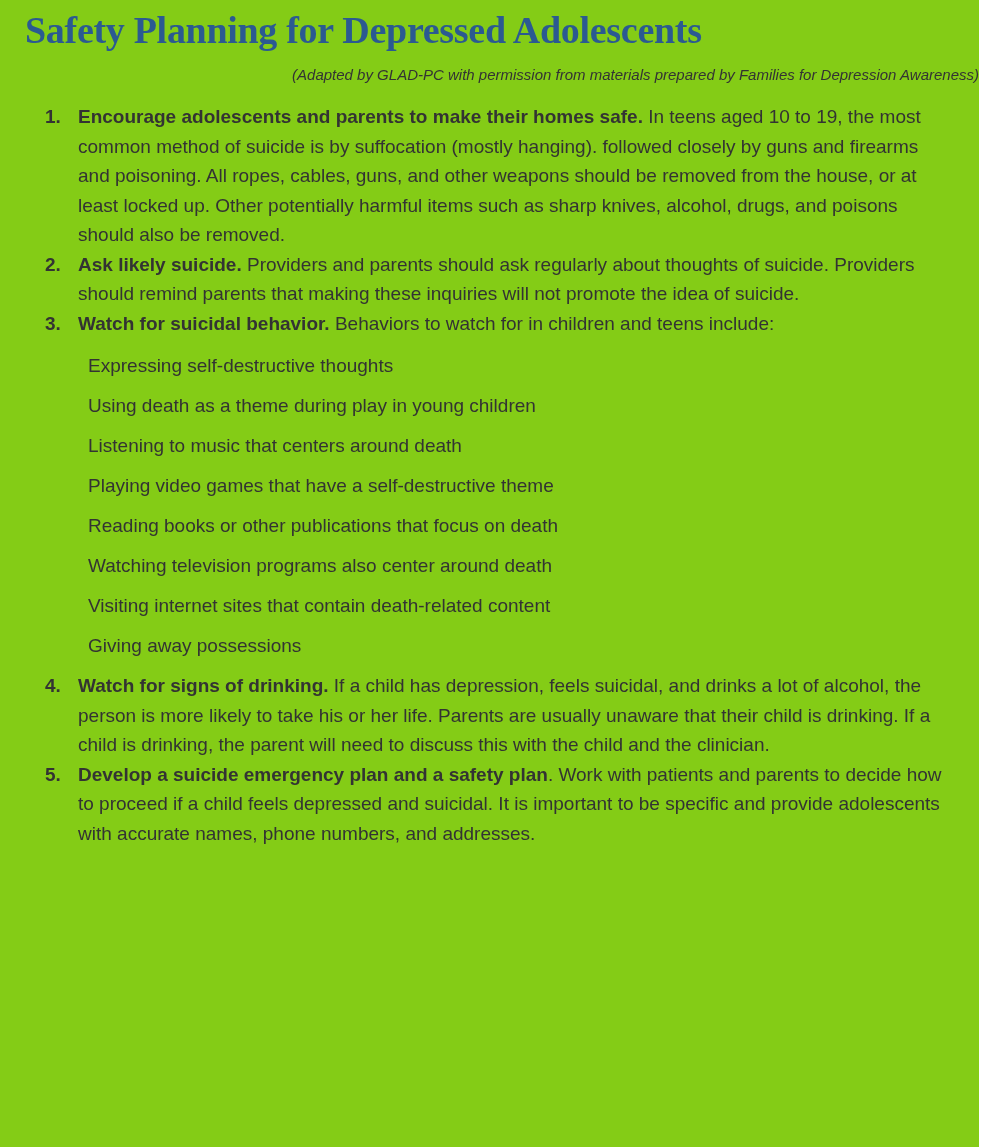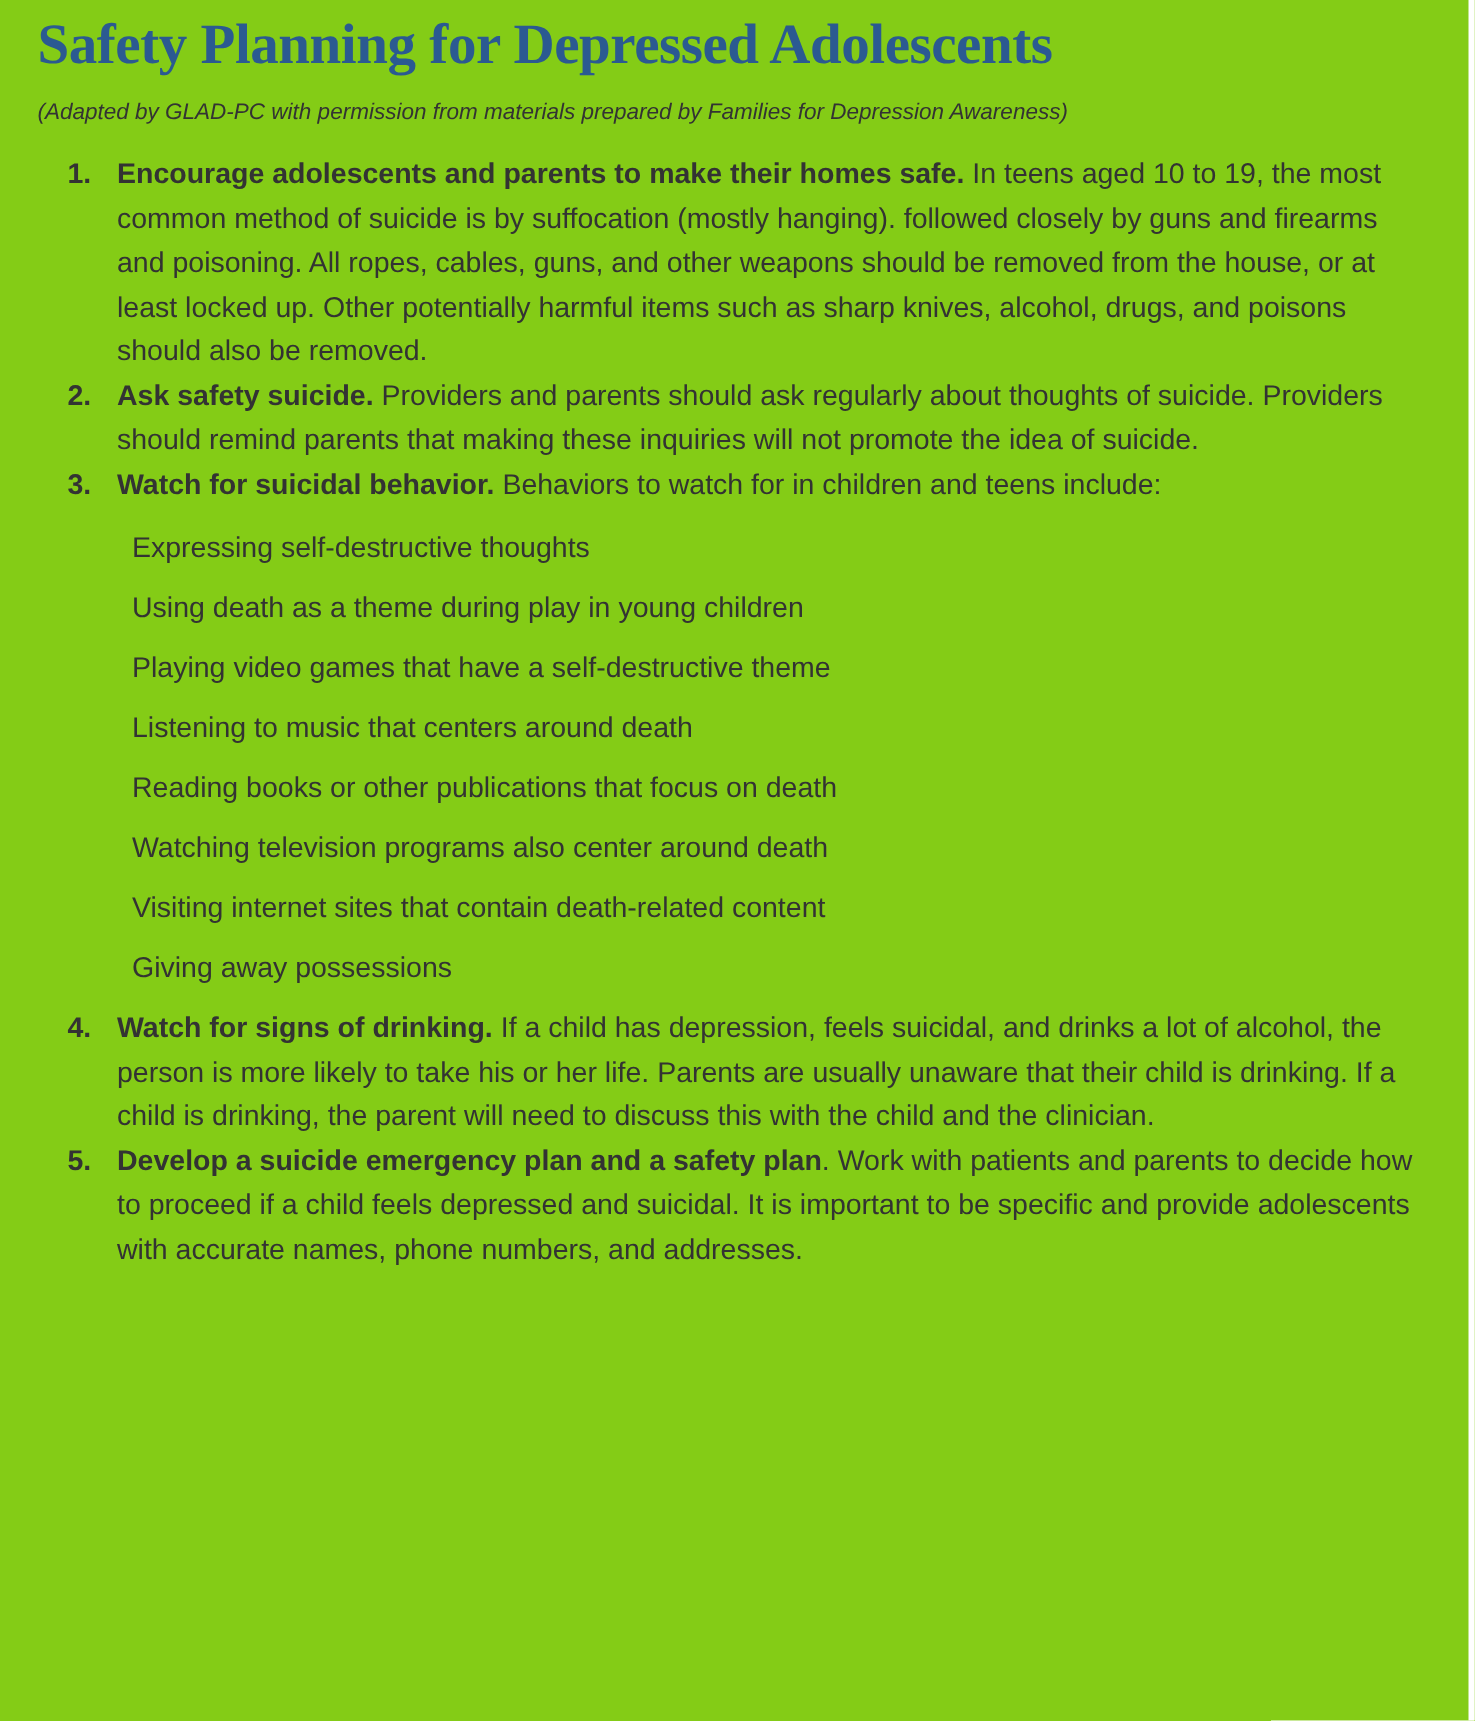--- a/index.html
+++ b/index.html
@@ -20,20 +20,21 @@
     color: #2b5a91;
     letter-spacing: -0.3px;
     padding: 8px 0 0 25px;
   }
   .doc-subtitle {
     font-style: italic;
     font-size: 15px;
     line-height: 20px;
     color: #333333;
     margin: 13px 0 17px 25px;
+    text-align: right;
   }
   .safety-list { margin-left: 45px; }
   .list-item {
     display: flex;
     align-items: flex-start;
     font-size: 19px;
     line-height: 29.5px;
   }
   .item-number {
     width: 33px;
@@ -60,32 +61,32 @@
 
   <div class="safety-list">
 
     <div class="list-item">
       <span class="item-number">1.</span>
       <div class="item-body"><span class="item-lead">Encourage adolescents and parents to make their homes safe.</span><span> In teens aged 10 to 19, the most common method of suicide is by suffocation (mostly hanging). followed closely by guns and firearms and poisoning. All ropes, cables, guns, and other weapons should be removed from the house, or at least locked up. Other potentially harmful items such as sharp knives, alcohol, drugs, and poisons should also be removed.</span></div>
     </div>
 
     <div class="list-item">
       <span class="item-number">2.</span>
-      <div class="item-body"><span class="item-lead">Ask safety suicide.</span><span> Providers and parents should ask regularly about thoughts of suicide. Providers should remind parents that making these inquiries will not promote the idea of suicide.</span></div>
+      <div class="item-body"><span class="item-lead">Ask likely suicide.</span><span> Providers and parents should ask regularly about thoughts of suicide. Providers should remind parents that making these inquiries will not promote the idea of suicide.</span></div>
     </div>
 
     <div class="list-item">
       <span class="item-number">3.</span>
       <div class="item-body">
         <span class="item-lead">Watch for suicidal behavior.</span><span> Behaviors to watch for in children and teens include:</span>
         <div class="sub-list">
           <p class="sub-list-item">Expressing self-destructive thoughts</p>
           <p class="sub-list-item">Using death as a theme during play in young children</p>
+          <p class="sub-list-item">Listening to music that centers around death</p>
           <p class="sub-list-item">Playing video games that have a self-destructive theme</p>
-          <p class="sub-list-item">Listening to music that centers around death</p>
           <p class="sub-list-item">Reading books or other publications that focus on death</p>
           <p class="sub-list-item">Watching television programs also center around death</p>
           <p class="sub-list-item">Visiting internet sites that contain death-related content</p>
           <p class="sub-list-item">Giving away possessions</p>
         </div>
       </div>
     </div>
 
     <div class="list-item">
       <span class="item-number">4.</span>

